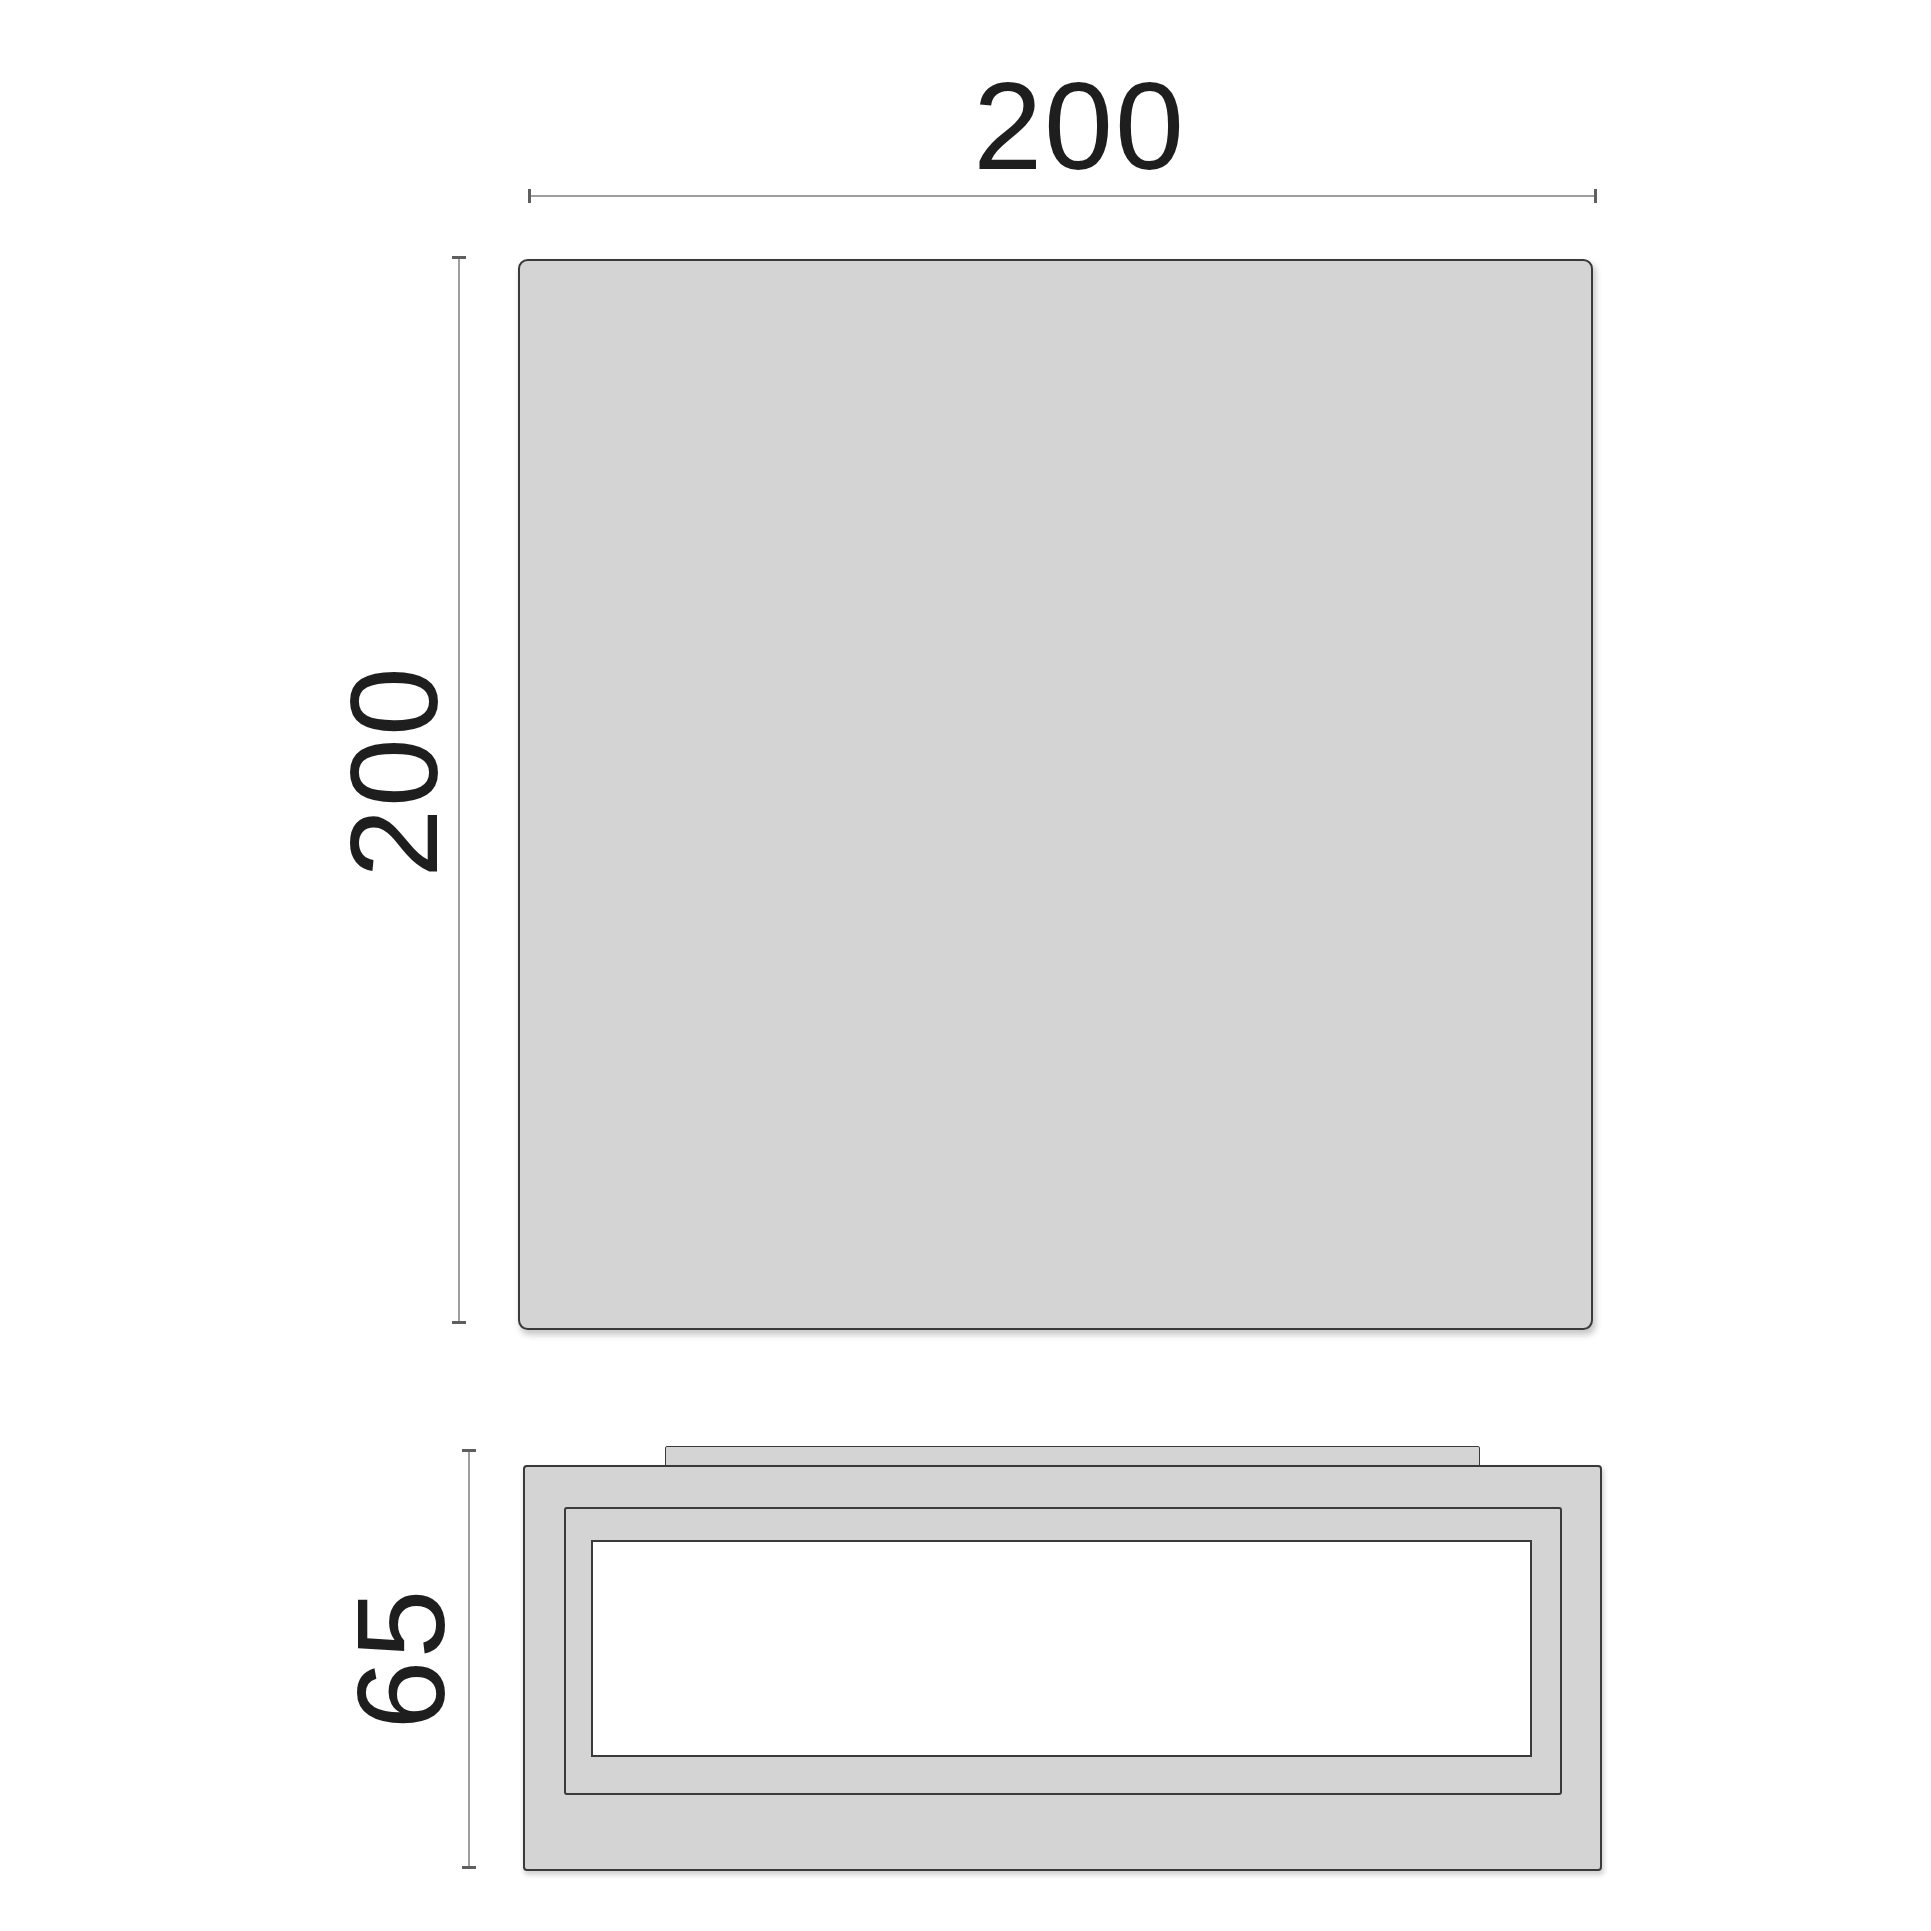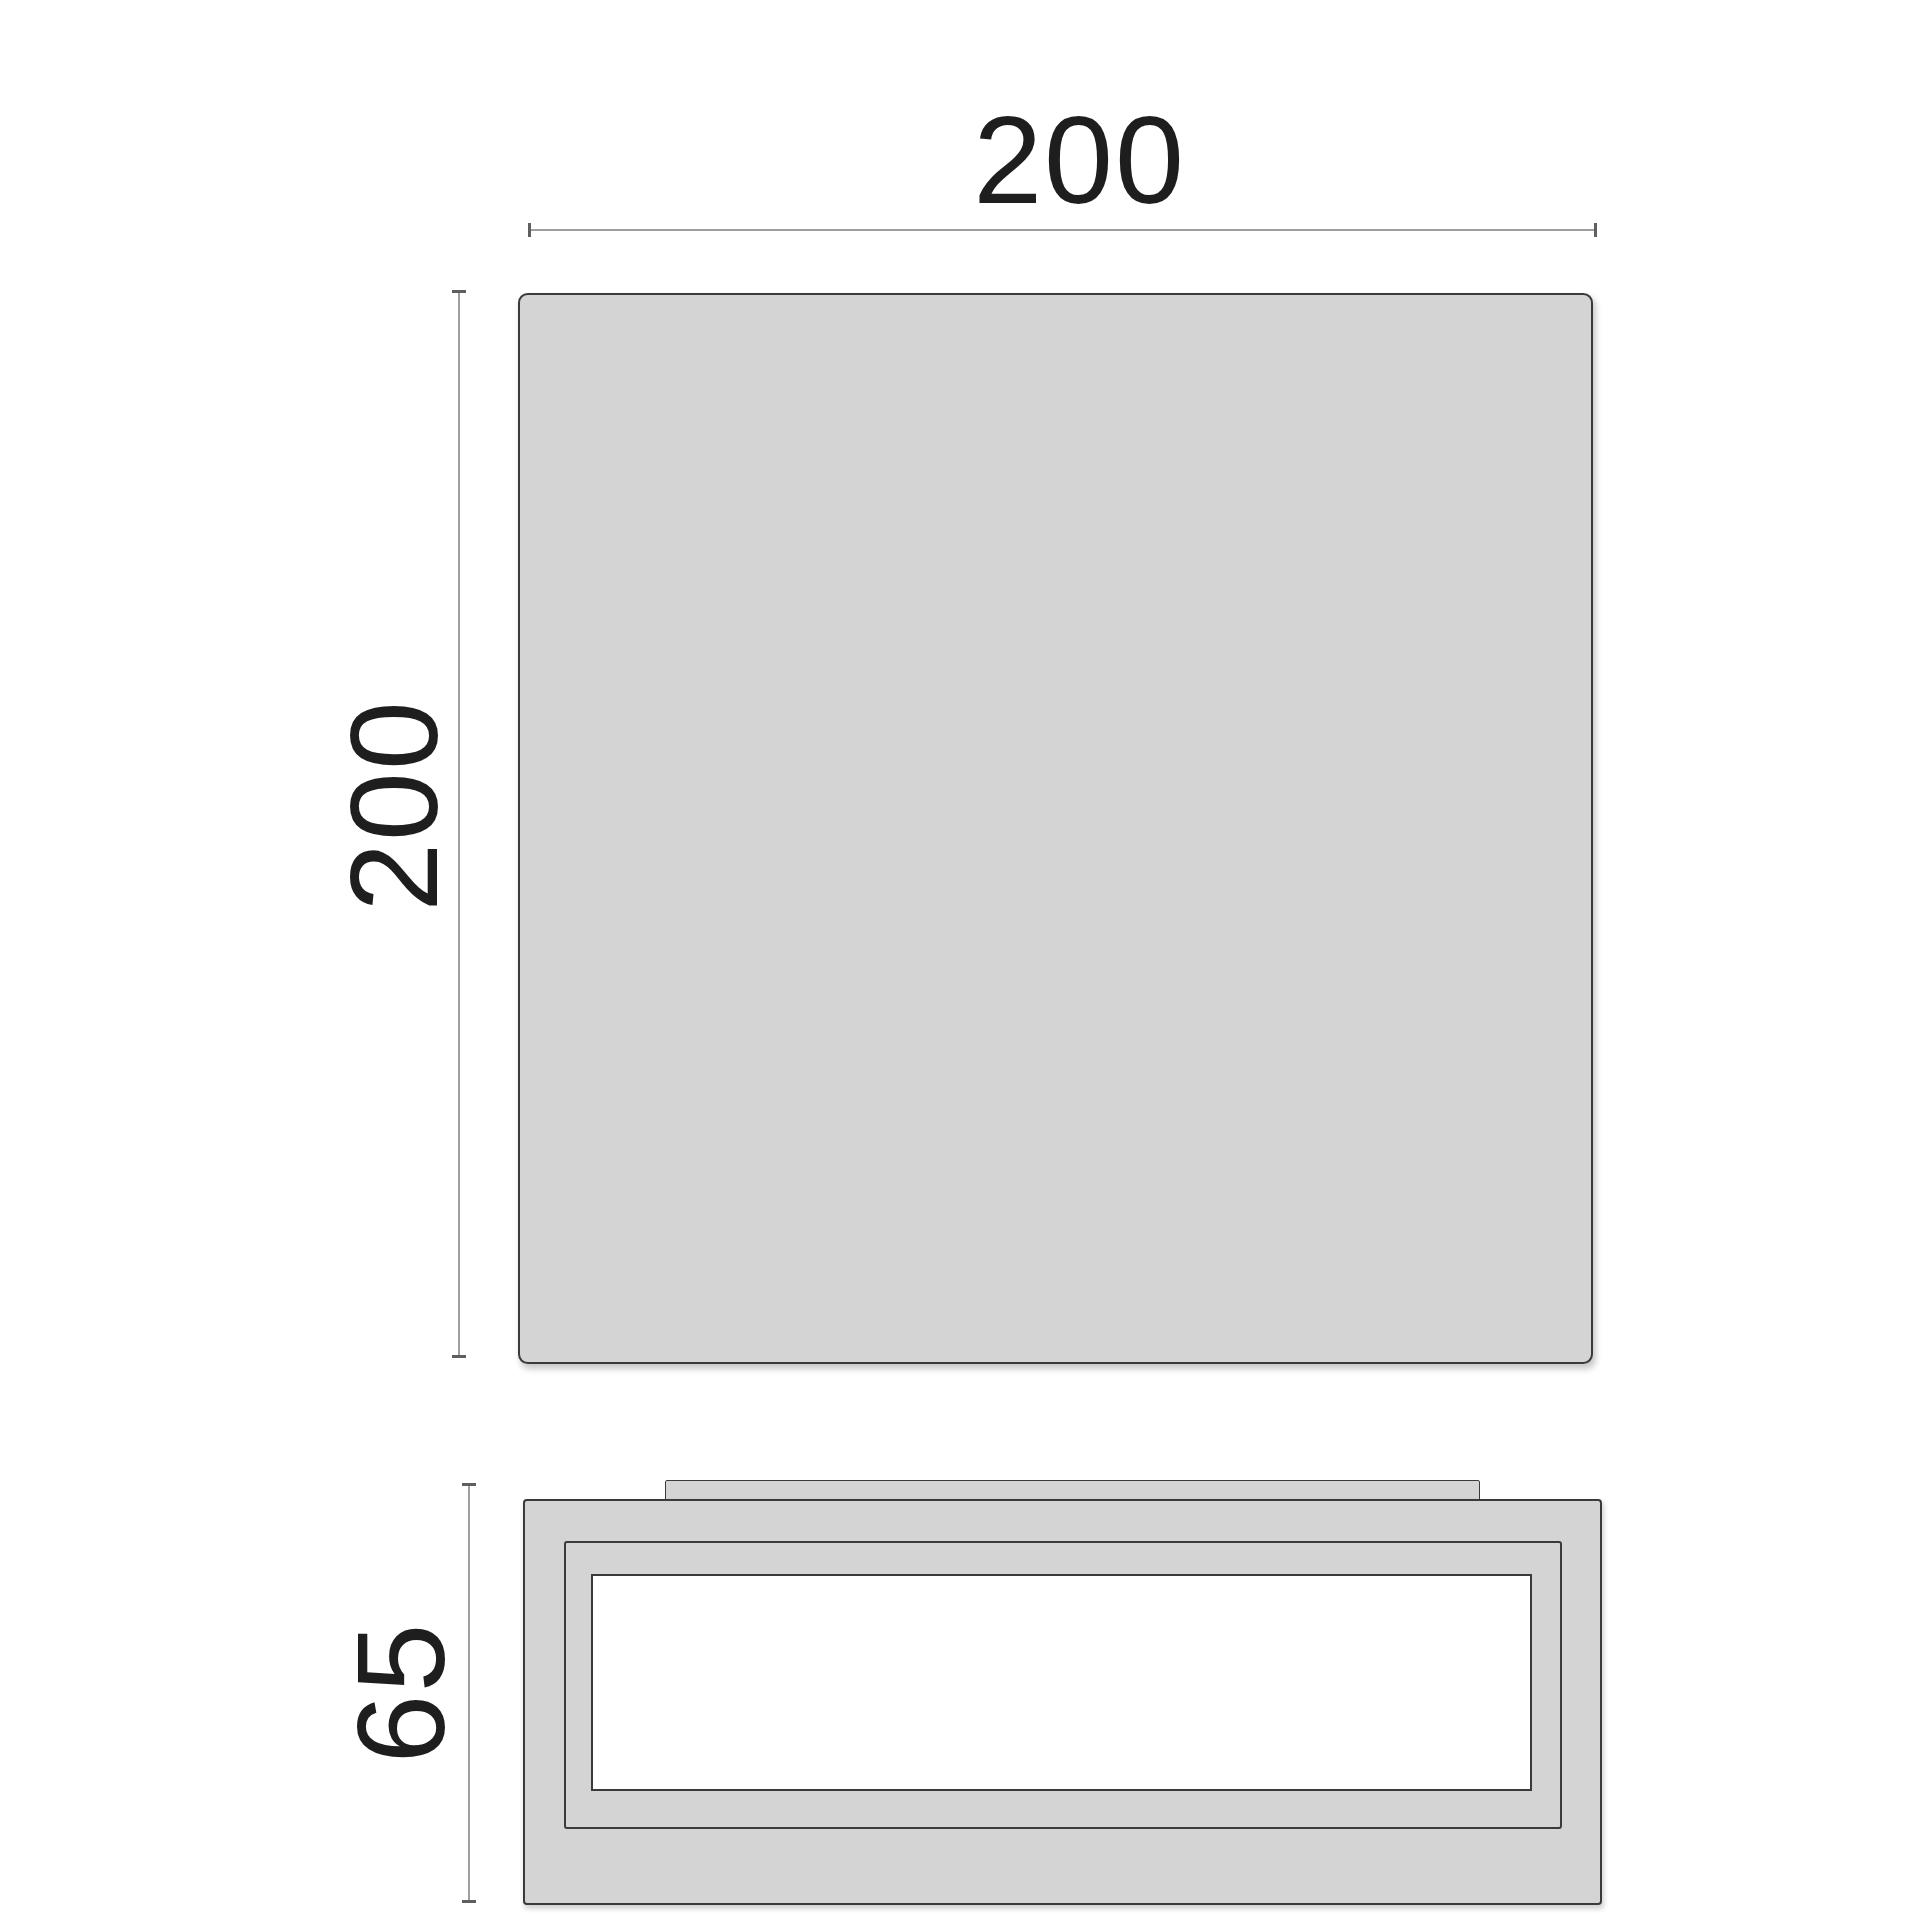--- a/index.html
+++ b/index.html
@@ -12,21 +12,21 @@
     --white:#ffffff;
   }
   html,body{margin:0;padding:0;}
   body{
     width:1931px;height:1931px;
     background:var(--bg);
     font-family:"Liberation Sans", sans-serif;
     position:relative;
     overflow:hidden;
   }
-  .canvas{position:absolute;inset:0;margin-top:34px;}
+  .canvas{position:absolute;inset:0;}
   .dim-label{
     position:absolute;
     width:309px;height:145px;
     display:flex;align-items:center;justify-content:center;
     font-size:124px;
     font-weight:400;
     letter-spacing:1.9px;
     color:var(--text);
     user-select:none;
   }

